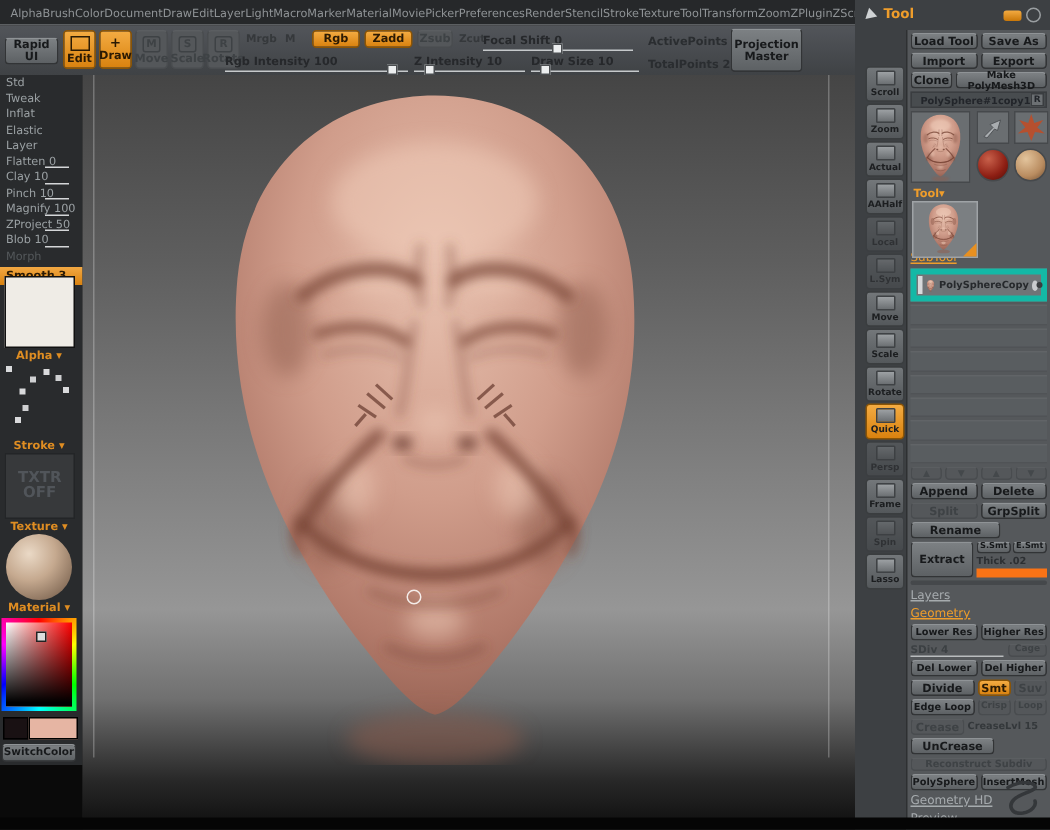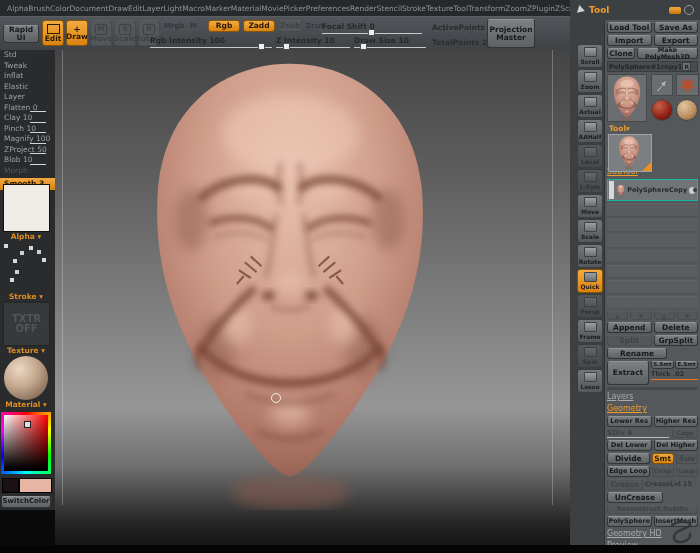--- a/index.html
+++ b/index.html
@@ -69,42 +69,42 @@
   .shelf-btn.active{background:linear-gradient(180deg,#f3ab42,#d9820f);border-color:#8a5406;}
   .shelf-btn.faint{opacity:.42;}
   #panel{position:absolute;left:34px;top:20px;width:96px;height:533px;background:#55585b;border-left:1px solid #2e3032;
          box-sizing:border-box;padding:2px;display:flex;flex-direction:column;gap:2px;}
   .prow{display:flex;gap:2px;}
   .prow .btn{flex:1;height:11px;}
   .hdr{font-size:8px;font-weight:normal;height:10px;line-height:10px;}
   .hdr.orange{color:#ef9d2b;text-decoration:underline;}
   .hdr.gray{color:#a6abae;text-decoration:underline;}
   #namebar{height:9px;background:#484c4f;border:1px solid #3a3d40;display:flex;align-items:center;
-           font-size:6.5px;color:#22252a;font-weight:bold;padding:0 1px;justify-content:flex-start;}
+           font-size:6.5px;color:#22252a;font-weight:bold;padding:0 1px;justify-content:flex-end;}
   #namebar .rbox{width:7px;height:7px;background:#6c7073;border:1px solid #3a3d40;font-size:6px;display:flex;align-items:center;justify-content:center;}
   #thumbs{position:relative;height:104px;}
   .thumbbox{position:absolute;background:#6a6e71;border:1px solid #46494c;box-sizing:border-box;}
   #tool-label{position:absolute;left:2px;top:50px;color:#ef9d2b;font-size:7.5px;font-weight:bold;}
   #tool-slot{position:absolute;left:1px;top:60px;width:42px;height:36px;background:#7b7f82;border:1px solid #9fa3a6;}
   #tool-slot .corner{position:absolute;right:0;bottom:0;width:0;height:0;border-right:9px solid #e89020;border-top:9px solid transparent;}
   .ball{border-radius:50%;}
-  .subrow-active{height:22px;background:#707477;border:1px solid #14b8a6;display:flex;align-items:center;gap:2px;padding:1px;box-sizing:border-box;}
+  .subrow-active{height:22px;background:#707477;border:4px solid #14b8a6;display:flex;align-items:center;gap:2px;padding:1px;box-sizing:border-box;}
   .subrow-active .grip{width:9px;height:100%;background:#d7d9db;}
   .subrow-active .nm{flex:1;font-size:6.5px;font-weight:bold;color:#26292c;}
   .eye{width:11px;height:7px;background:#caccce;border-radius:50%;position:relative;margin-right:1px;}
   .eye::after{content:"";position:absolute;left:3.5px;top:1.5px;width:4px;height:4px;border-radius:50%;background:#3a3d3f;}
   .subrow-empty{height:13px;background:#595d60;border-top:1px solid #616467;border-bottom:1px solid #505356;}
   .arrowrow{display:flex;gap:2px;height:9px;}
   .arrowrow .btn{flex:1;height:9px;font-size:6px;color:#44484b;}
   #extract{display:flex;gap:2px;height:24px;}
   #extract .btn.big{width:42px;height:24px;}
   #extract .col{flex:1;display:flex;flex-direction:column;gap:1px;}
   #extract .col .mini{display:flex;gap:1px;}
   #extract .col .mini .btn{flex:1;height:8px;font-size:5.5px;}
-  .inline-val{font-size:6.5px;font-weight:bold;color:#2c2f32;border-bottom:1px solid #f97316;line-height:9px;white-space:nowrap;}
+  .inline-val{font-size:6.5px;font-weight:bold;color:#2c2f32;border-bottom:6px solid #f97316;line-height:9px;white-space:nowrap;}
   .divider{height:3px;background:#45484b;border-radius:2px;}
   .sdivrow{display:flex;align-items:center;gap:3px;height:9px;}
   .sdivrow .lbl{font-size:7px;font-weight:bold;color:#3c4043;border-bottom:1px solid #b9bcbe;flex:1;}
   .sdivrow .btn{width:26px;height:9px;font-size:6px;}
   #zlogo{position:absolute;right:4px;bottom:6px;width:30px;height:30px;}
   .subtext{font-size:6.5px;font-weight:bold;color:#34383b;white-space:nowrap;align-self:center;}
 </style>
 </head>
 <body>
 

